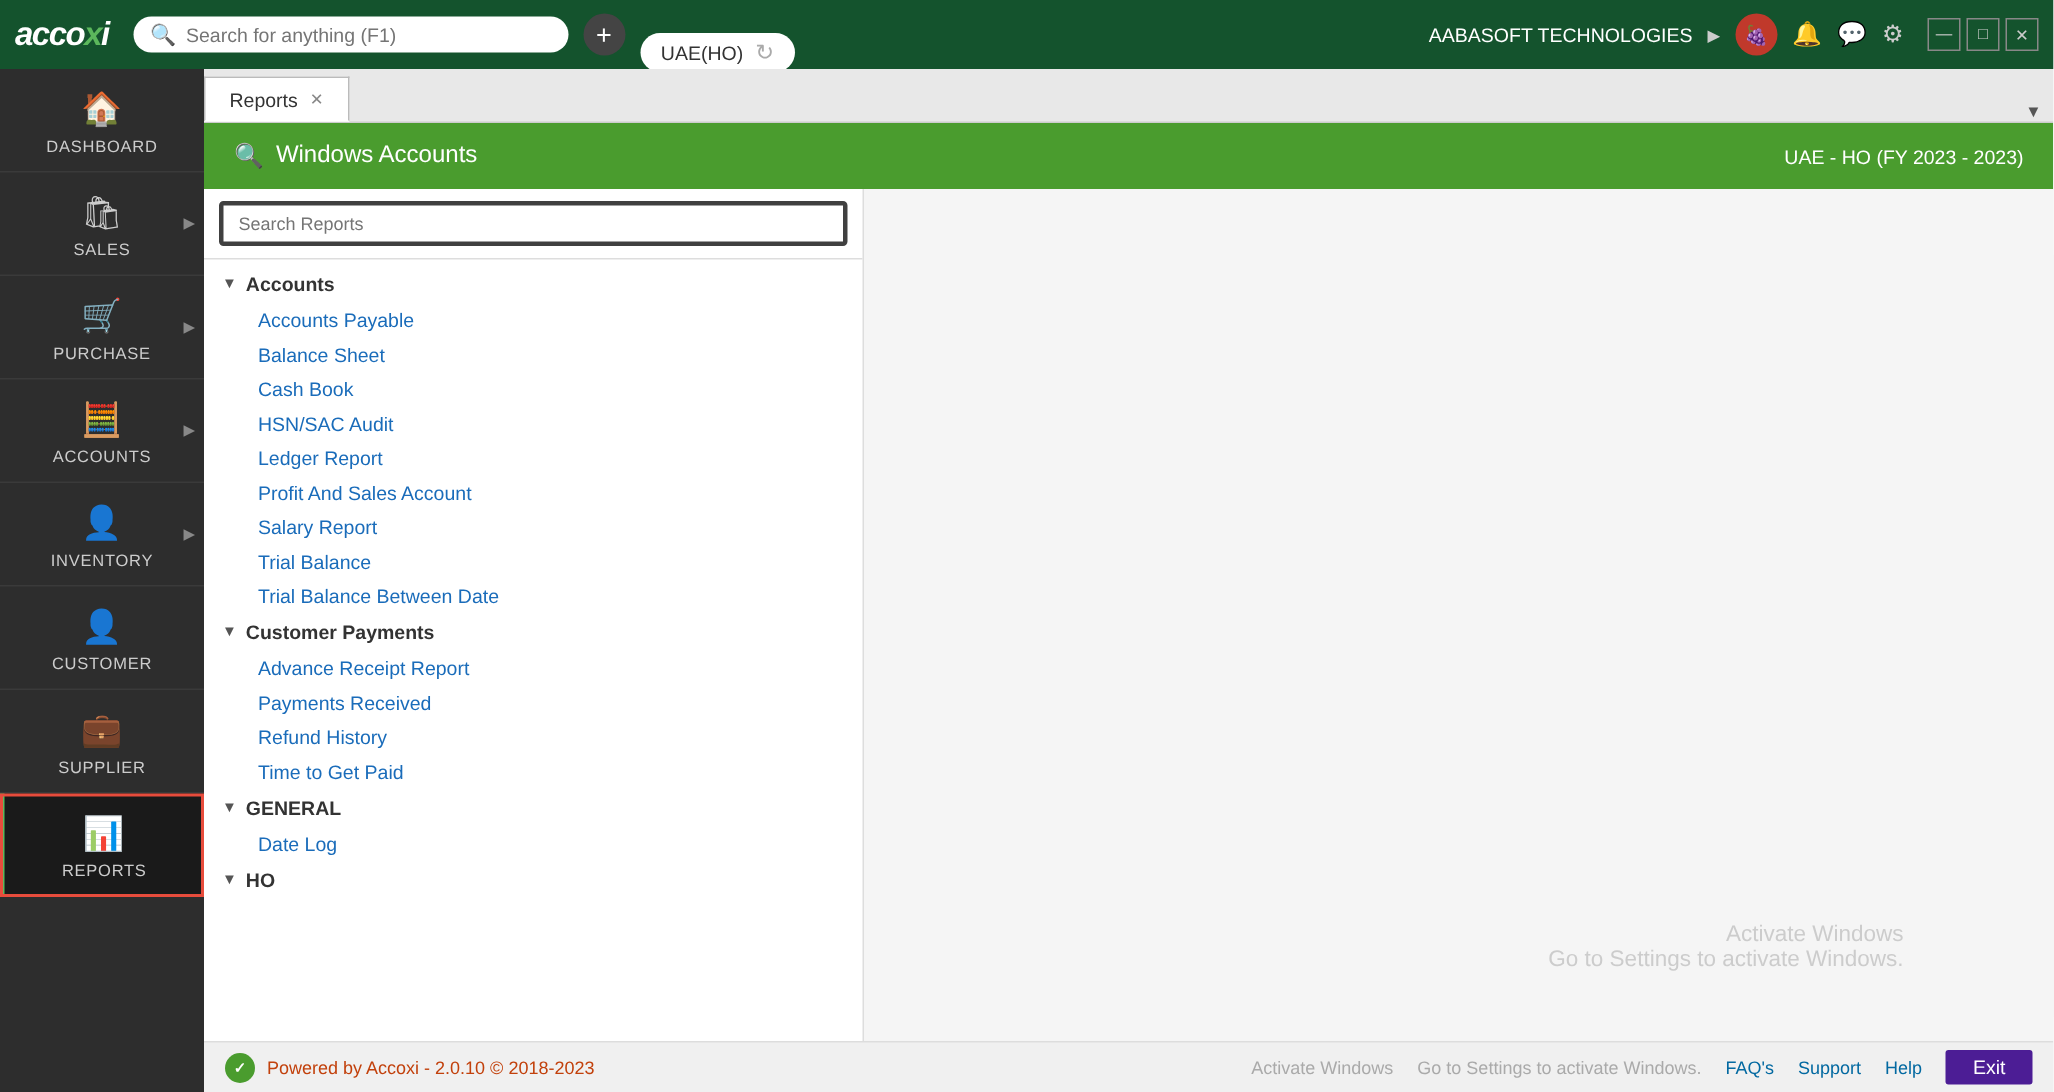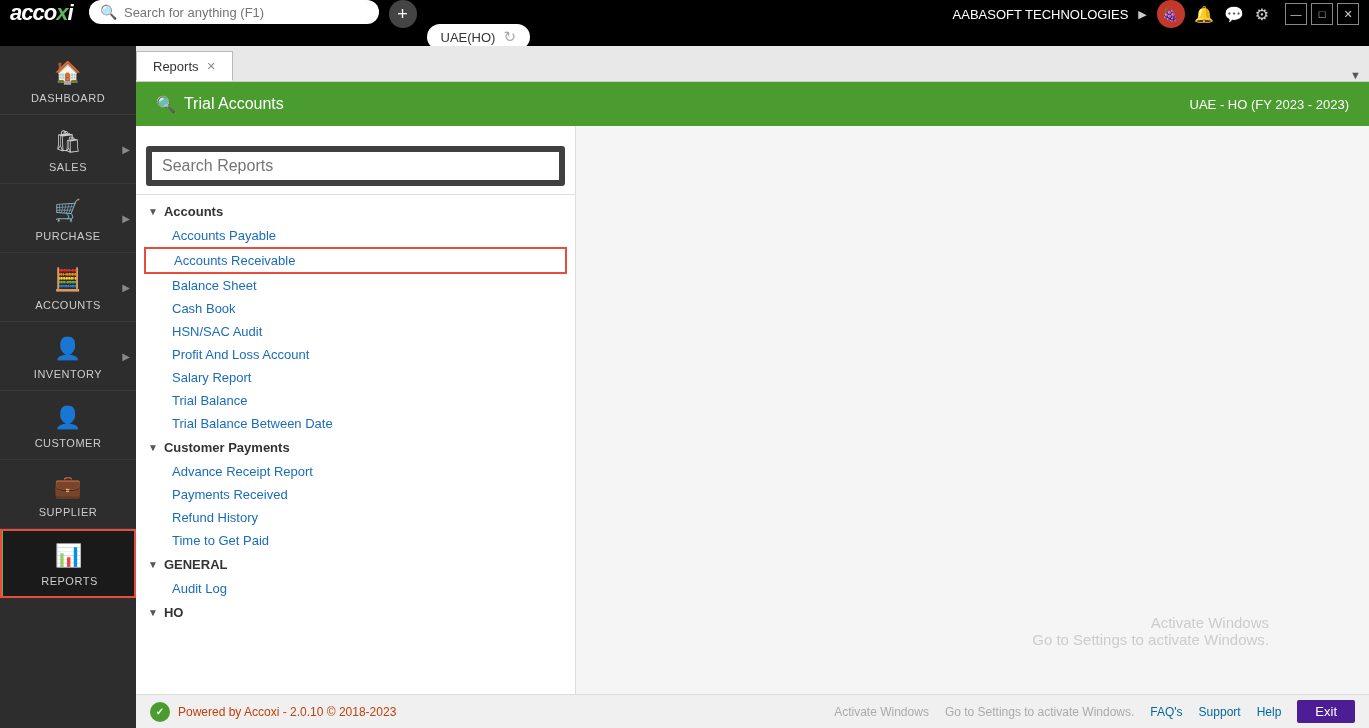--- a/index.html
+++ b/index.html
@@ -1,23 +1,23 @@
 <!DOCTYPE html>
 <html><head>
   <meta charset="utf-8">
   <style>
     * { box-sizing: border-box; margin: 0; padding: 0; }
     body { font-family: 'Segoe UI', Arial, sans-serif; font-size: 13px; background: #f0f0f0; width: 1369px; height: 728px; overflow: hidden; display: flex; flex-direction: column; }
 
     
     .top-bar {
-      background: #000000;
+      background: #14532d;
       height: 46px;
       display: flex;
-      align-items: flex-start;
+      align-items: center;
       padding: 0 10px;
       gap: 10px;
       flex-shrink: 0;
     }
     .logo {
       color: #fff;
       font-size: 22px;
       font-weight: bold;
       font-style: italic;
       letter-spacing: -1px;
@@ -187,25 +187,24 @@
       flex-direction: column;
       flex-shrink: 0;
     }
     .search-reports {
       padding: 8px 10px;
       border-bottom: 1px solid #ddd;
     }
     .search-reports input {
       width: 100%;
       padding: 5px 10px;
-      border: 6px solid #404040;
+      border: 3px solid #404040;
       border-radius: 3px;
-      font-size: 16px;
+      font-size: 12px;
       outline: none;
-      margin-top: 12px;
     }
     .tree-panel {
       flex: 1;
       overflow-y: auto;
       padding: 4px 0;
     }
     .tree-section { }
     .tree-header {
       display: flex;
       align-items: center;
@@ -359,55 +358,55 @@
       <div class="tab-bar-actions">
         <span class="tab-dropdown">▼</span>
       </div>
     </div>
 
     <div class="reports-page">
 
       <div class="reports-header">
         <div class="reports-header-title">
           <span>🔍</span>
-          <span>Trial Accounts</span>
+          <span>Windows Accounts</span>
         </div>
         <div class="reports-header-right">UAE - HO (FY 2023 - 2023)</div>
       </div>
 
       <div class="reports-body">
 
         <div class="left-panel">
           <div class="search-reports">
             <input type="text" placeholder="Search Reports" style="">
           </div>
           <div class="tree-panel">
 
             <div class="tree-section">
               <div class="tree-header">
                 <span class="arrow">▼</span>
                 <span>Accounts</span>
               </div>
               <div class="tree-item">
                 <span>Accounts Payable</span>
               </div>
-              <div class="tree-item selected">
-                <span>Accounts Receivable</span>
-              </div>
               <div class="tree-item">
                 <span>Balance Sheet</span>
               </div>
               <div class="tree-item">
                 <span>Cash Book</span>
               </div>
               <div class="tree-item">
                 <span>HSN/SAC Audit</span>
               </div>
               <div class="tree-item">
-                <span>Profit And Loss Account</span>
+                <span>Ledger Report</span>
+              </div>
+              <div class="tree-item">
+                <span>Profit And Sales Account</span>
               </div>
               <div class="tree-item">
                 <span>Salary Report</span>
               </div>
               <div class="tree-item">
                 <span>Trial Balance</span>
               </div>
               <div class="tree-item">
                 <span>Trial Balance Between Date</span>
               </div>
@@ -431,21 +430,21 @@
                 <span>Time to Get Paid</span>
               </div>
             </div>
 
             <div class="tree-section">
               <div class="tree-header">
                 <span class="arrow">▼</span>
                 <span>GENERAL</span>
               </div>
               <div class="tree-item">
-                <span>Audit Log</span>
+                <span>Date Log</span>
               </div>
             </div>
 
             <div class="tree-section">
               <div class="tree-header">
                 <span class="arrow">▼</span>
                 <span>HO</span>
               </div>
             </div>
 

